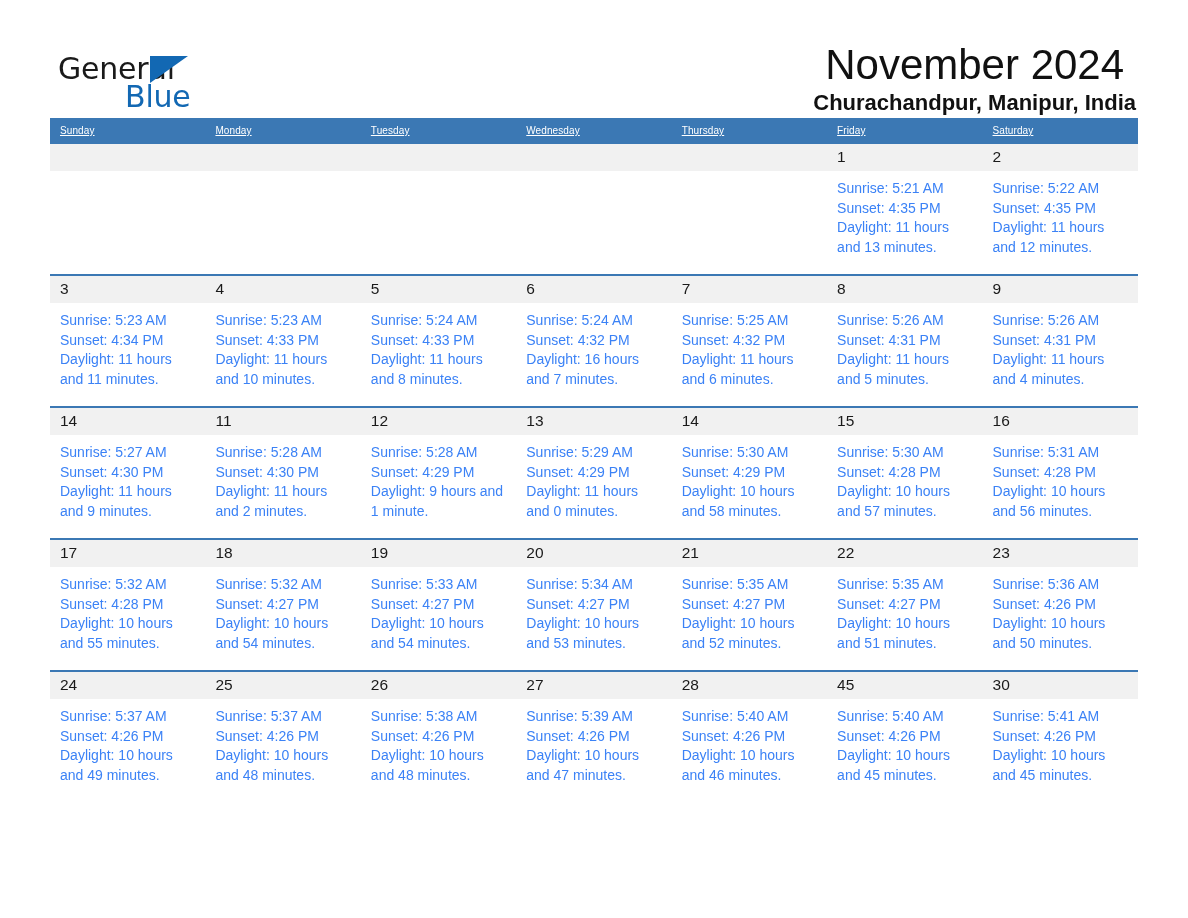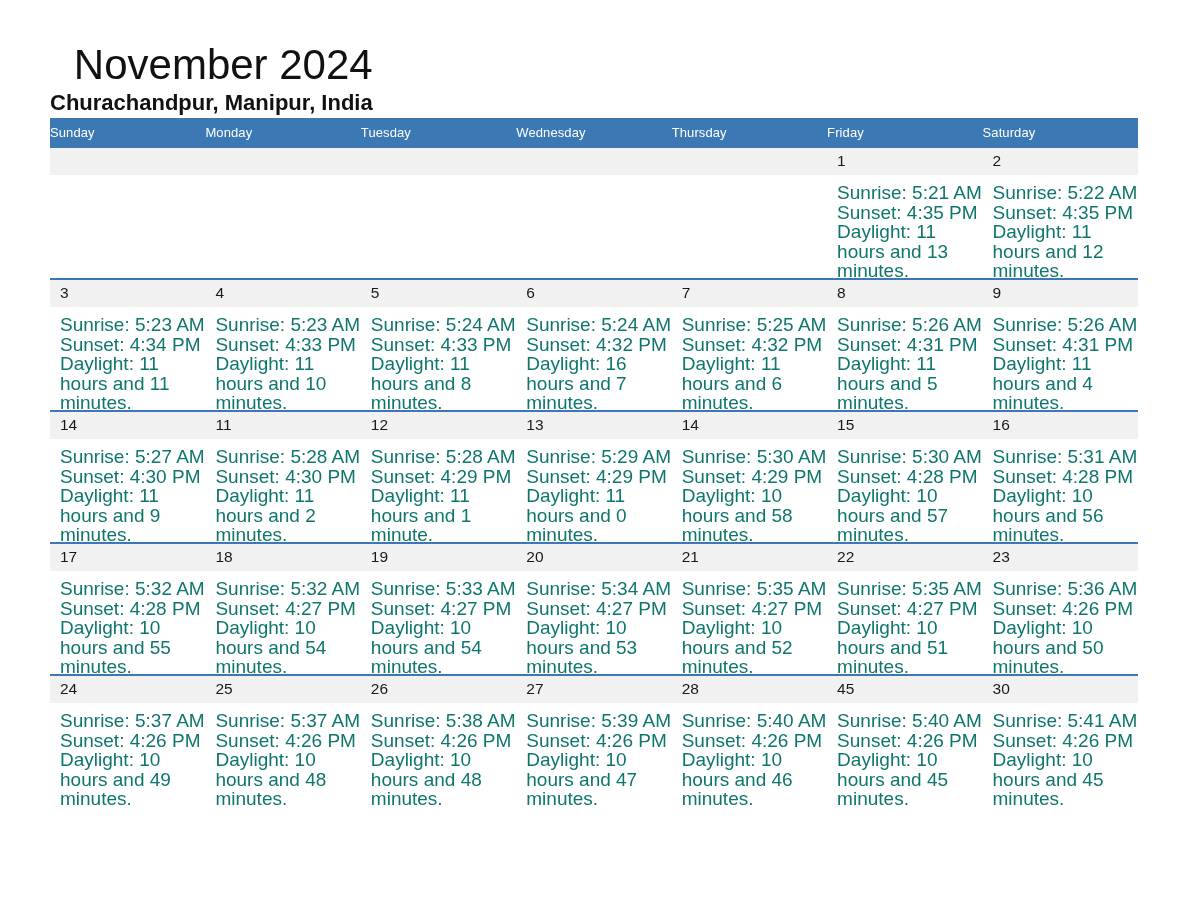--- a/index.html
+++ b/index.html
@@ -59,21 +59,21 @@
   .logo-blue {
     position: absolute;
     left: 75px;
     top: 38px;
     font-size: 30px;
     color: #1268b3;
     letter-spacing: -0.2px;
     font-family: "DejaVu Sans", sans-serif;
   }
   .titles {
-    text-align: right;
+    text-align: center;
     padding-right: 2px;
   }
   .month-title {
     font-size: 42px;
     font-weight: normal;
     color: #111111;
     line-height: 1.02;
     margin: 0;
     letter-spacing: 0px;
   }
@@ -90,26 +90,27 @@
     width: 1088px;
     border-collapse: collapse;
     table-layout: fixed;
     margin-top: 14px;
   }
   .calendar col { width: 14.2857%; }
 
   thead th {
     background: #3b78b4;
     color: #ffffff;
-    font-size: 13px;
+    font-size: 10px;
     font-weight: normal;
     text-align: left;
-    padding: 7px 0 8px 0;
+    padding: 7px 0 8px 10px;
     border: none;
     letter-spacing: 0.1px;
+    text-decoration: underline;
   }
 
   tbody tr.week > td {
     vertical-align: top;
     padding: 0;
     border: none;
     border-top: 2px solid #3b78b4;
     background: #ffffff;
   }
   tbody tr.spacer > td {
@@ -133,34 +134,39 @@
     background: #f1f1f1;
     height: 27px;
     box-sizing: border-box;
     padding: 4px 0 0 10px;
     font-size: 15.5px;
     color: #1a1a1a;
     line-height: 1.2;
   }
   .cell-body {
     padding: 8px 12px 0 10px;
-    font-size: 19px;
+    font-size: 14px;
     line-height: 19.6px;
-    color: #0f766e;
+    color: #3b82f6;
   }
   .cell-body div { white-space: nowrap; }
   .cell-body .wrap { white-space: normal; }
 </style>
 </head>
 <body>
 
 <div class="page">
 
   <div class="header">
 
+    <div class="logo">
+      <span class="logo-general">General</span>
+      <span class="logo-triangle"></span>
+      <span class="logo-blue">Blue</span>
+    </div>
 
     <div class="titles">
       <h1 class="month-title">November 2024</h1>
       <div class="location-title">Churachandpur, Manipur, India</div>
     </div>
 
   </div>
 
   <table class="calendar">
     <colgroup>
@@ -334,21 +340,21 @@
                 <div class="wrap">Daylight: 11 hours and 2 minutes.</div>
               </div>
             </div>
           </td>
           <td>
             <div class="cell">
               <div class="daynum-band">12</div>
               <div class="cell-body">
                 <div>Sunrise: 5:28 AM</div>
                 <div>Sunset: 4:29 PM</div>
-                <div class="wrap">Daylight: 11 hours and 1 minute.</div>
+                <div class="wrap">Daylight: 9 hours and 1 minute.</div>
               </div>
             </div>
           </td>
           <td>
             <div class="cell">
               <div class="daynum-band">13</div>
               <div class="cell-body">
                 <div>Sunrise: 5:29 AM</div>
                 <div>Sunset: 4:29 PM</div>
                 <div class="wrap">Daylight: 11 hours and 0 minutes.</div>

